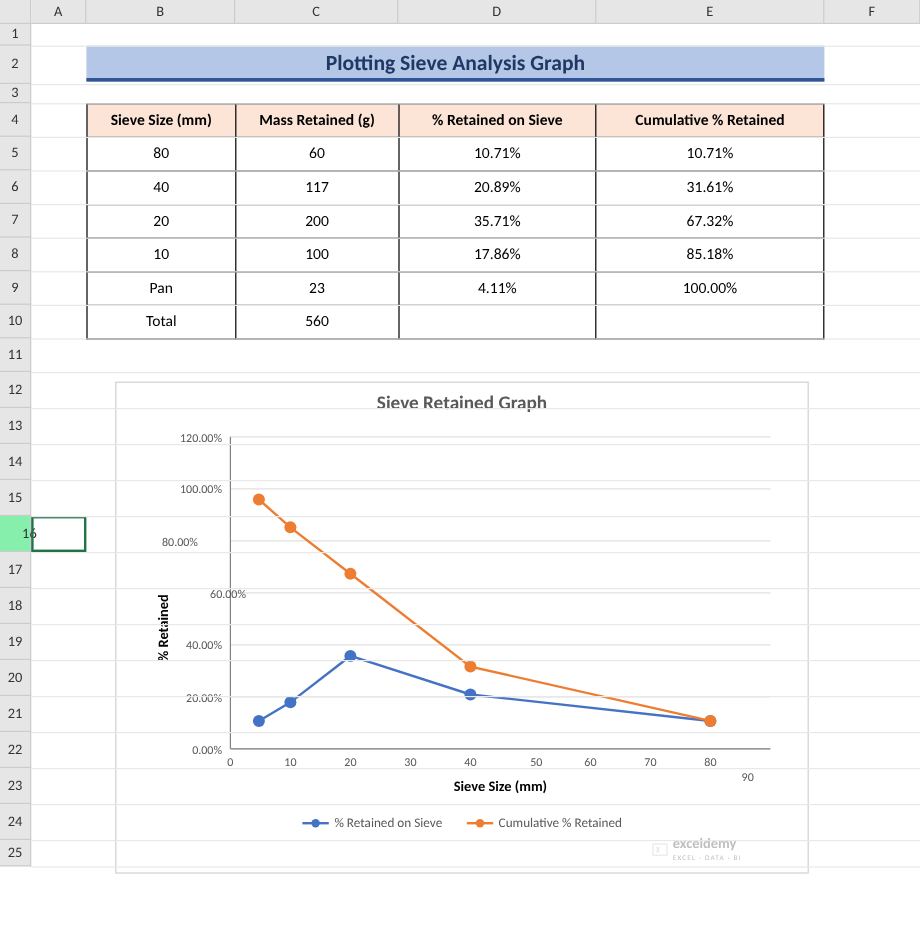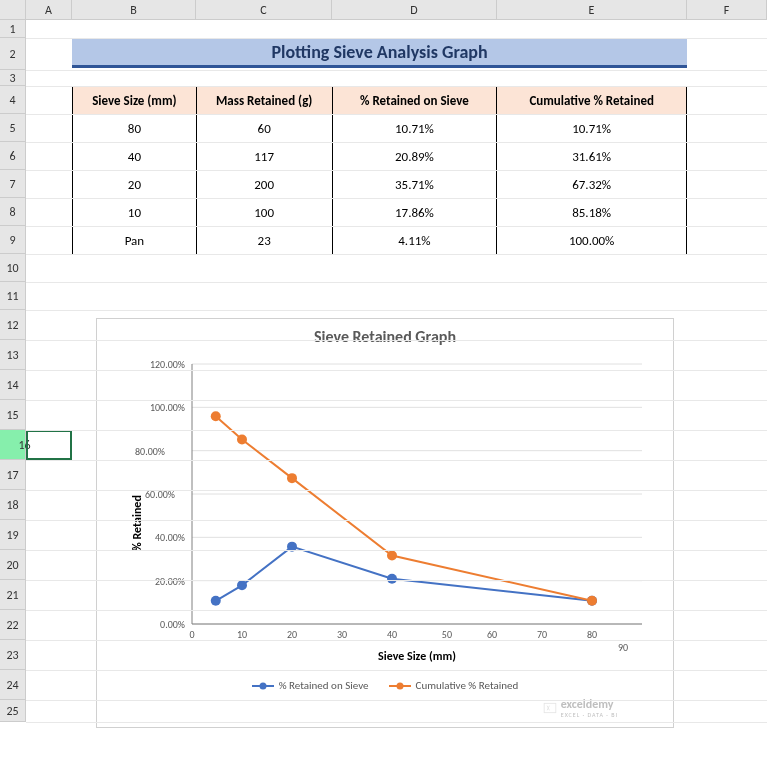--- a/index.html
+++ b/index.html
@@ -118,20 +118,26 @@
             <td>100</td>
             <td>17.86%</td>
             <td>85.18%</td>
           </tr>
           <tr>
             <td>Pan</td>
             <td>23</td>
             <td>4.11%</td>
             <td>100.00%</td>
           </tr>
+          <tr>
+            <td>Total</td>
+            <td>560</td>
+            <td></td>
+            <td></td>
+          </tr>
         </tbody>
     </table>
 
     <div class="chart-box" style="left:70px; top:298px; width:578px; height:410px;">
       <div class="chart-title">Sieve Retained Graph</div>
       <div class="axis-label-y" style="left:-10px; top:175px; width:100px;">% Retained</div>
       <div class="plot-area" id="plot" style="left:95px; top:45px; width:450px; height:260px;">
         <svg id="plotsvg" width="450" height="260" style="overflow:visible">
             <line x1="0" x2="450" y1="260" y2="260" stroke="#e0e0e0"></line>
             <line x1="0" x2="450" y1="216.66666666666669" y2="216.66666666666669" stroke="#e0e0e0"></line>
@@ -153,21 +159,21 @@
             <circle cx="50" cy="75.4433333333333" r="5" fill="#ed7d31"></circle>
             <circle cx="100" cy="114.14000000000001" r="5" fill="#ed7d31"></circle>
             <circle cx="200" cy="191.51166666666666" r="5" fill="#ed7d31"></circle>
             <circle cx="400" cy="236.795" r="5" fill="#ed7d31"></circle>
           </svg>
       </div>
       <div id="yticks">
           <div class="tick-label" style="right: 488px; top: 299px; width: 50px; text-align: right;">0.00%</div>
           <div class="tick-label" style="right: 488px; top: 255.667px; width: 50px; text-align: right;">20.00%</div>
           <div class="tick-label" style="right: 488px; top: 212.333px; width: 50px; text-align: right;">40.00%</div>
-          <div class="tick-label" style="right: 488px; top: 169px; width: 50px; text-align: center;">60.00%</div>
+          <div class="tick-label" style="right: 468px; top: 169px; width: 50px; text-align: right;">60.00%</div>
           <div class="tick-label" style="right: 488px; top: 125.667px; width: 50px; ">80.00%</div>
           <div class="tick-label" style="right: 488px; top: 82.3333px; width: 50px; text-align: right;">100.00%</div>
           <div class="tick-label" style="right: 488px; top: 39px; width: 50px; text-align: right;">120.00%</div>
         </div>
       <div id="xticks">
           <div class="tick-label" style="left: 85px; top: 309px; width: 20px; text-align: center;">0</div>
           <div class="tick-label" style="left: 135px; top: 309px; width: 20px; text-align: center;">10</div>
           <div class="tick-label" style="left: 185px; top: 309px; width: 20px; text-align: center;">20</div>
           <div class="tick-label" style="left: 235px; top: 309px; width: 20px; text-align: center;">30</div>
           <div class="tick-label" style="left: 285px; top: 309px; width: 20px; text-align: center;">40</div>

